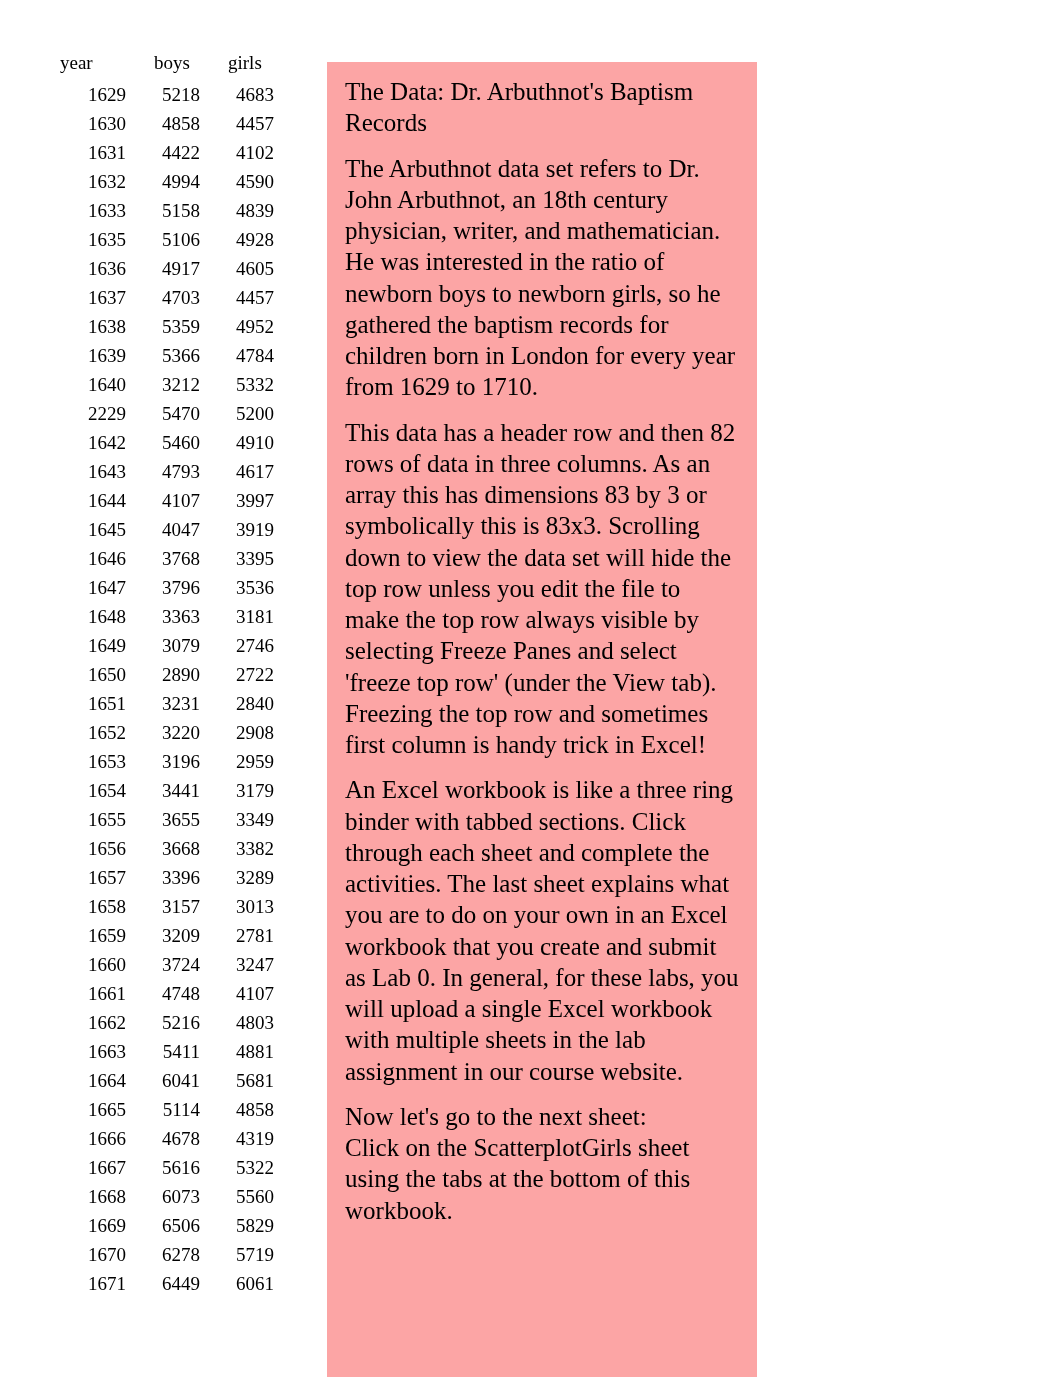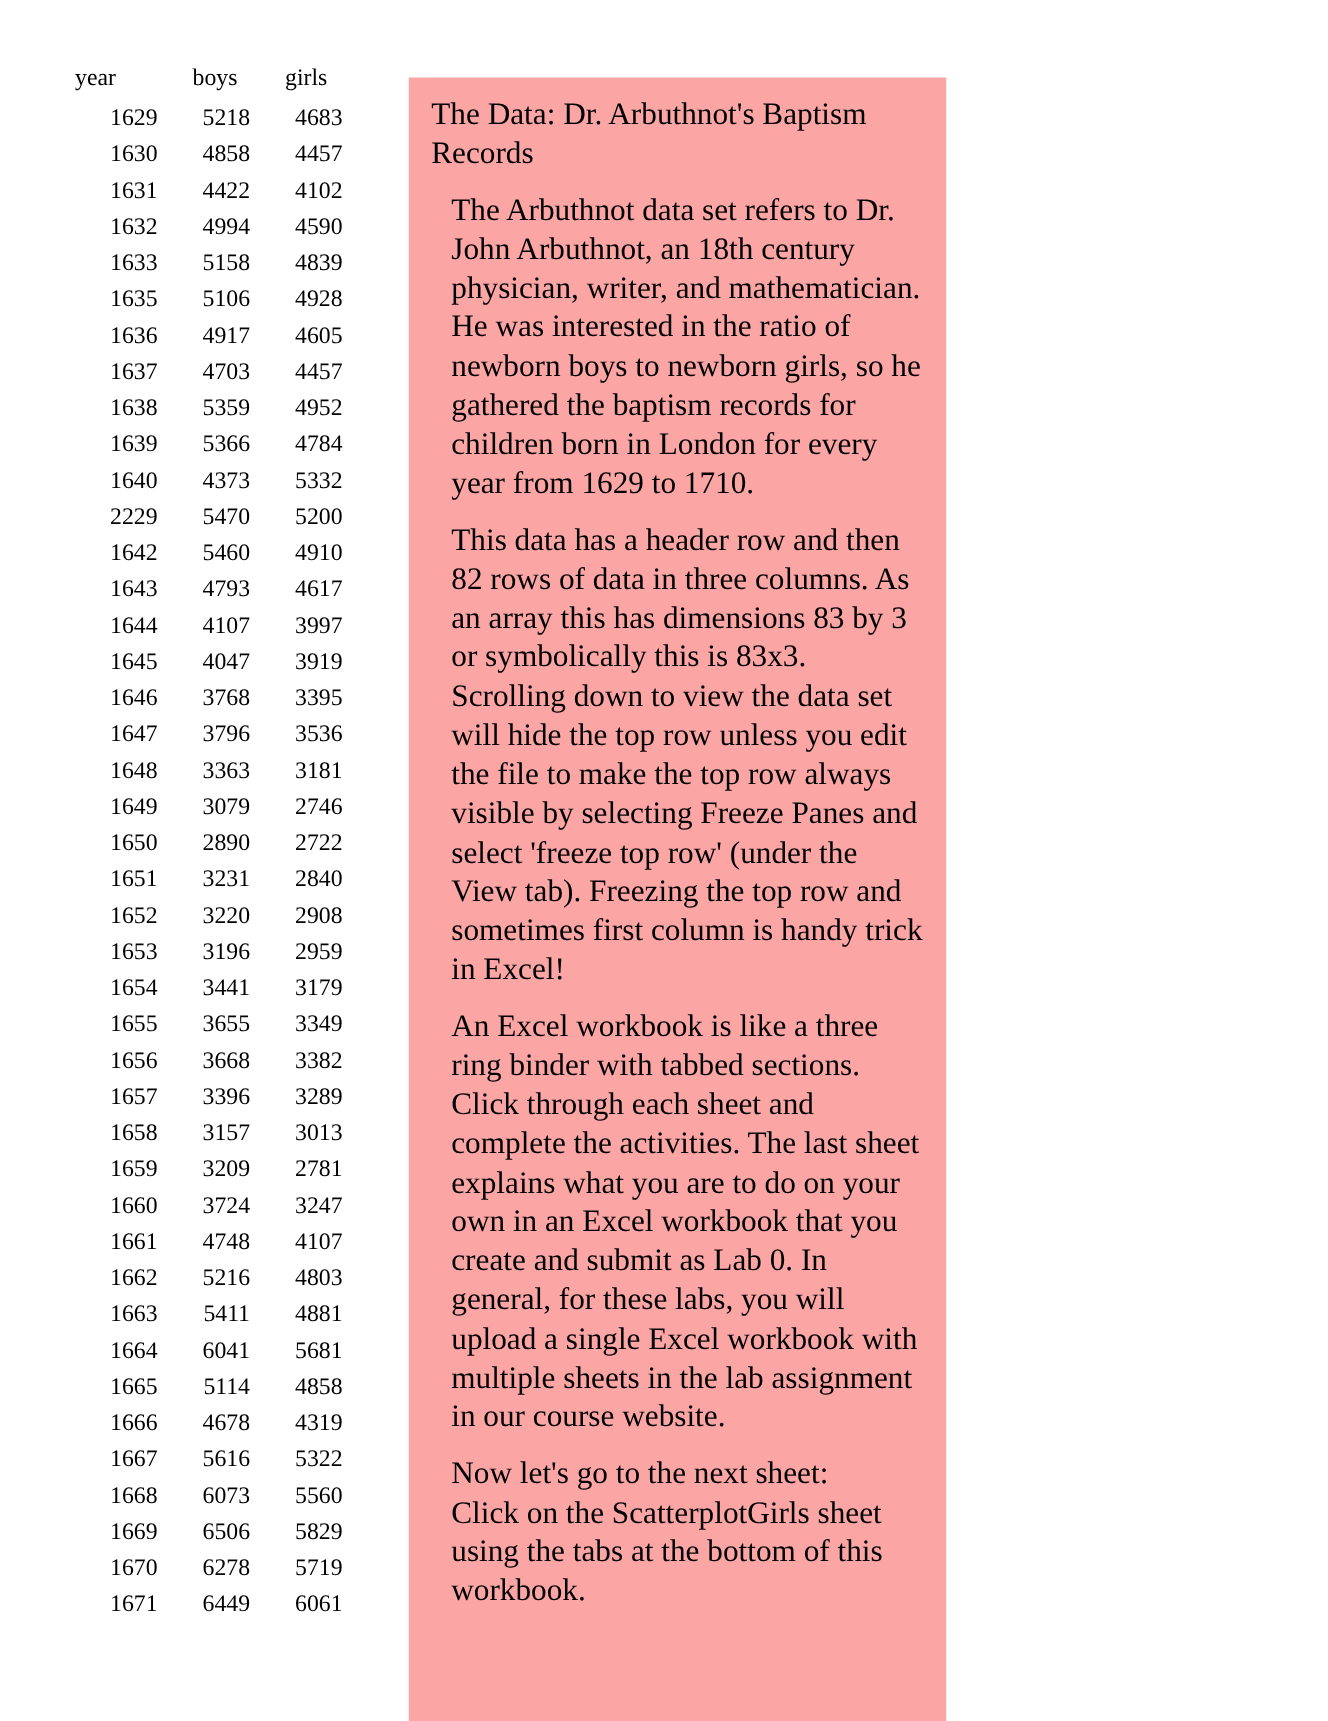--- a/index.html
+++ b/index.html
@@ -39,21 +39,21 @@
     background: #fca5a5;
     padding: 14px 18px 260px 18px;
     font-size: 25px;
     line-height: 1.25;
     box-sizing: border-box;
   }
   .text-block .heading {
     margin-bottom: 14px;
   }
   .text-block p {
-    margin: 0 0 14px 16px;
+    margin: 0 0 14px 0;
   }
 </style>
 </head>
 <body>
 
 <div class="page">
 
   <table class="data-table">
     <thead>
       <tr>
@@ -108,21 +108,21 @@
           <td>5359</td>
           <td>4952</td>
         </tr>
         <tr>
           <td class="year">1639</td>
           <td>5366</td>
           <td>4784</td>
         </tr>
         <tr>
           <td class="year">1640</td>
-          <td>4373</td>
+          <td>3212</td>
           <td>5332</td>
         </tr>
         <tr>
           <td class="year">2229</td>
           <td>5470</td>
           <td>5200</td>
         </tr>
         <tr>
           <td class="year">1642</td>
           <td>5460</td>

